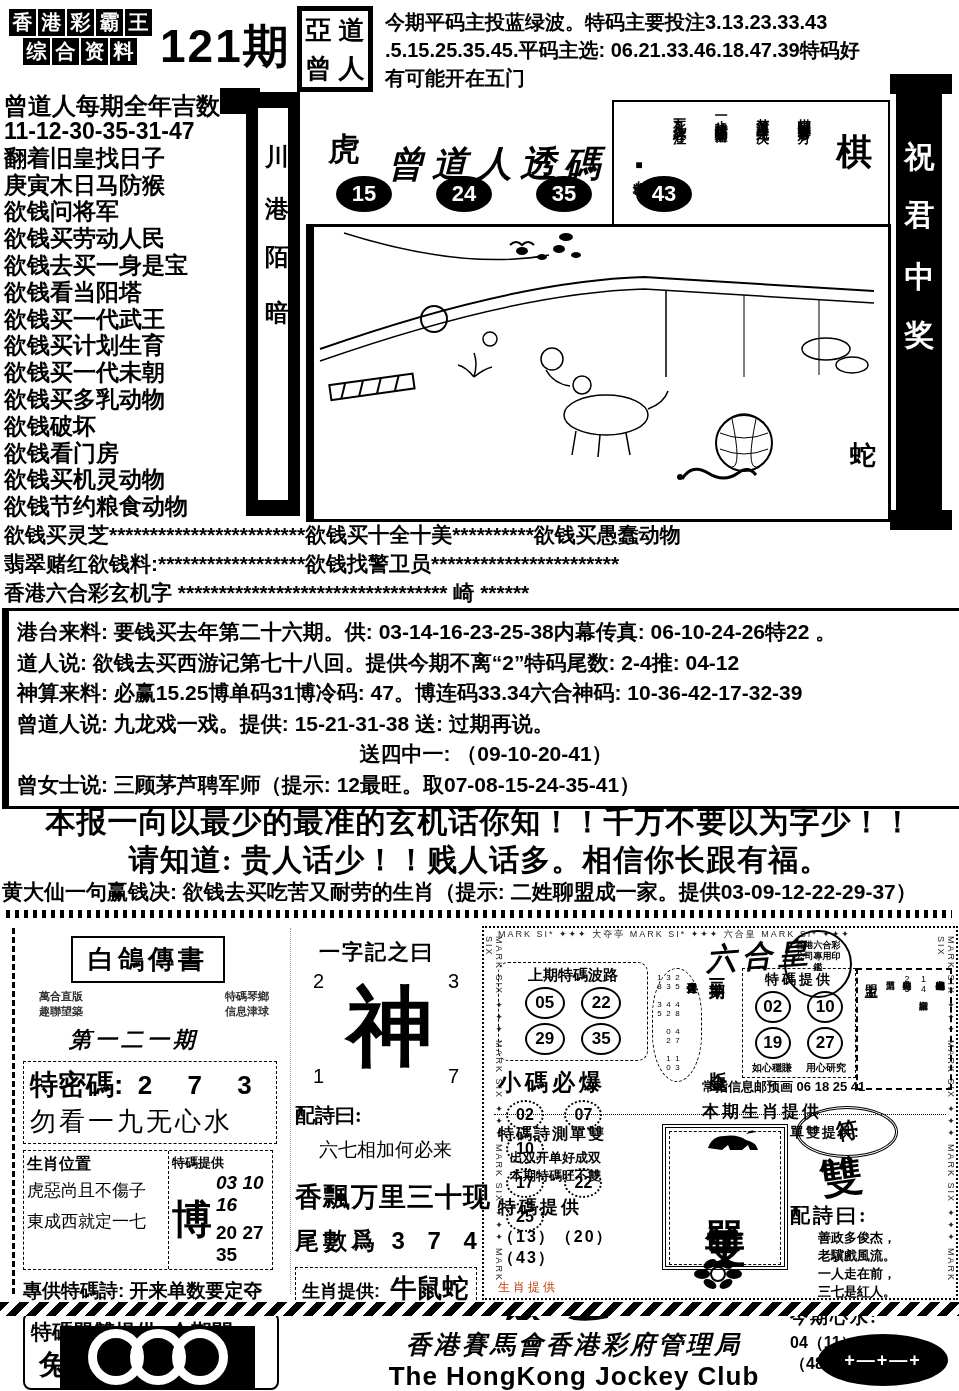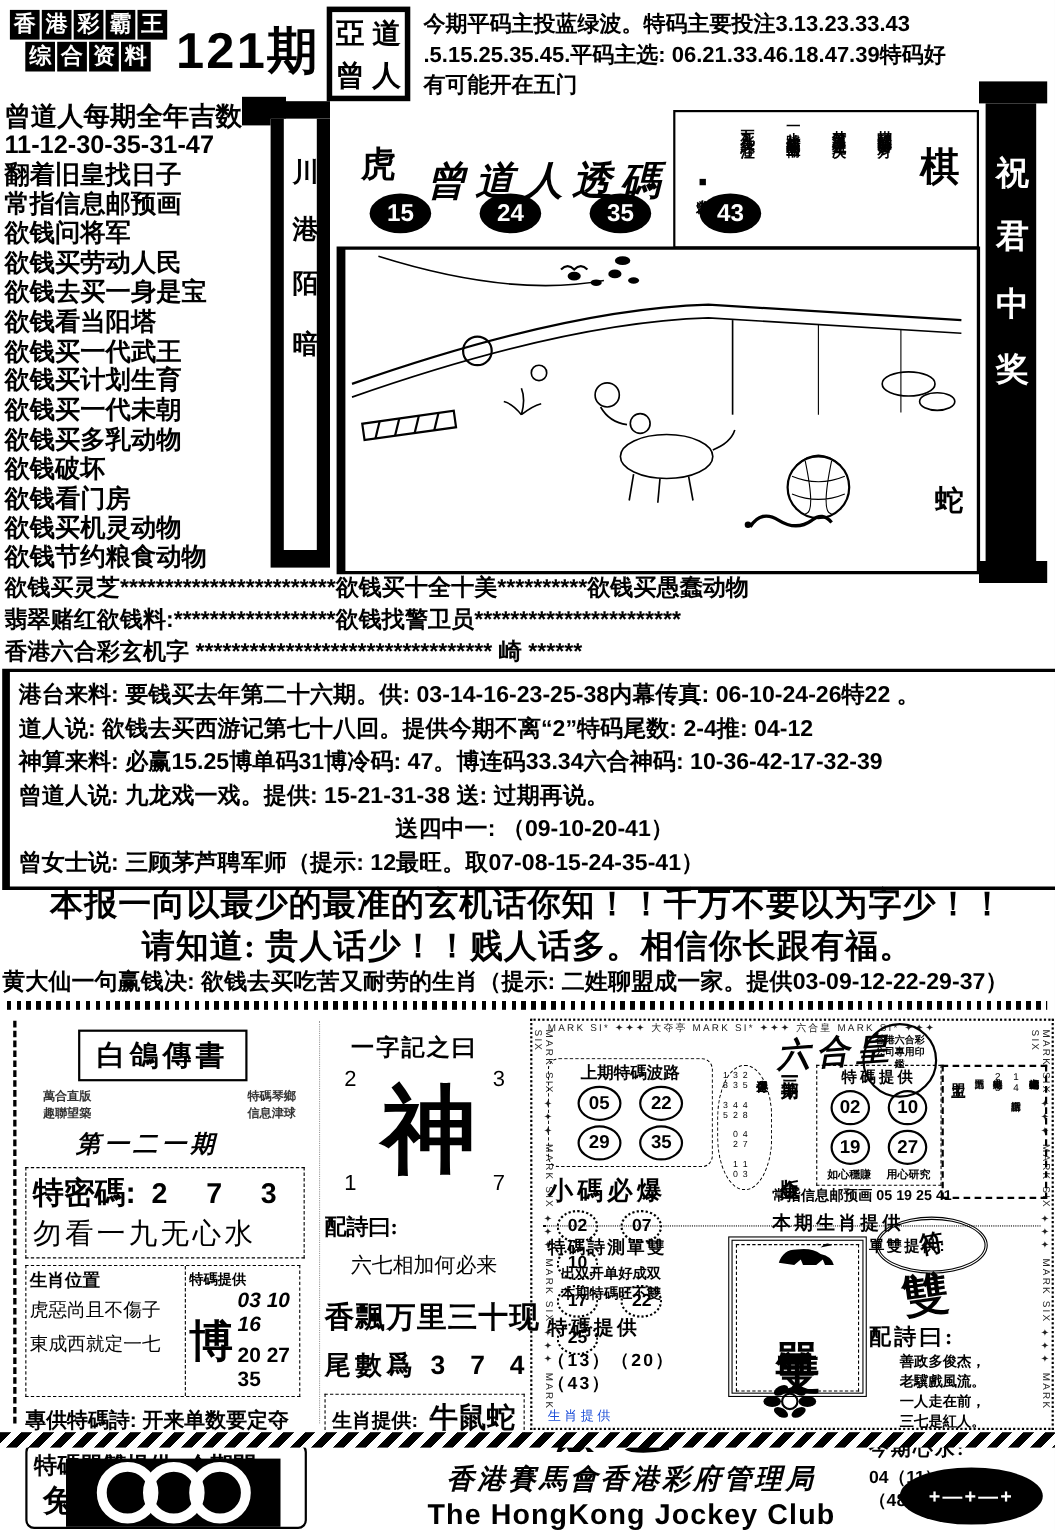--- a/index.html
+++ b/index.html
@@ -71,21 +71,21 @@
     <div>.5.15.25.35.45.平码主选: 06.21.33.46.18.47.39特码好</div>
     <div>有可能开在五门</div>
   </div>
 
   <div class="abs b" style="left:4px;top:90px;font-size:24px;">曾道人每期全年吉数</div>
   <div class="abs capblk" style="left:220px;top:88px;width:40px;height:26px;"></div>
 
   <div class="abs leftlist" style="left:4px;top:118px;">
     <div>11-12-30-35-31-47</div>
     <div>翻着旧皇找日子</div>
-    <div>常指信息邮预画</div>
+    <div>庚寅木日马防猴</div>
     <div>欲钱问将军</div>
     <div>欲钱买劳动人民</div>
     <div>欲钱去买一身是宝</div>
     <div>欲钱看当阳塔</div>
     <div>欲钱买一代武王</div>
     <div>欲钱买计划生育</div>
     <div>欲钱买一代未朝</div>
     <div>欲钱买多乳动物</div>
     <div>欲钱破坏</div>
     <div>欲钱看门房</div>
@@ -327,39 +327,39 @@
     </div>
 
     <div class="abs dashedbox" style="left:372px;top:40px;width:88px;height:110px;display:flex;flex-direction:row-reverse;justify-content:space-around;padding:4px 2px;">
       <div class="vert" style="font-size:9px;font-weight:bold;">上期中七出特碼</div>
       <div class="vert" style="font-size:9px;">14期電話合辦</div>
       <div class="vert" style="font-size:9px;">今期特碼愈出25</div>
       <div class="vert" style="font-size:9px;">過第五門</div>
       <div class="vert b" style="font-size:13px;align-self:flex-start;">盟主</div>
     </div>
 
-    <div class="abs b" style="left:218px;top:150px;font-size:13px;white-space:nowrap;">常指信息邮预画 05 19 25 41</div>
+    <div class="abs b" style="left:218px;top:150px;font-size:13px;white-space:nowrap;">常指信息邮预画 06 18 25 41</div>
 
     <div class="abs b" style="left:218px;top:172px;font-size:17px;letter-spacing:3px;">本期生肖提供</div>
     <svg class="abs" style="left:218px;top:196px;" width="70" height="30" viewBox="0 0 70 30">
       <path d="M6,24 q4,-12 16,-12 q14,-2 22,4 q10,2 12,10 l-8,0 -2,-5 -6,5 -12,0 -2,-5 -6,5 z M44,10 q6,-6 10,-2" fill="#000"></path>
     </svg>
     <div class="abs" style="left:312px;top:178px;width:96px;height:46px;border:3px double #000;border-radius:50%;text-align:center;">
       <span class="serif" style="font-size:22px;font-weight:900;line-height:44px;transform:rotate(-10deg);display:inline-block;">符</span>
     </div>
 
     <div class="abs" style="left:10px;top:186px;width:452px;border-top:1px dotted #000;"></div>
 
     <div class="abs" style="left:14px;top:196px;width:150px;">
       <div class="b" style="font-size:16px;letter-spacing:2px;">特碼詩測單雙</div>
       <div class="b" style="font-size:13px;margin:4px 0 0 12px;">出双开单好成双</div>
       <div class="b" style="font-size:13px;margin-left:12px;">本期特碼旺不雙</div>
       <div class="b" style="font-size:18px;margin-top:10px;letter-spacing:3px;">特碼提供</div>
       <div class="b" style="font-size:16px;margin-top:8px;letter-spacing:2px;">（13）（20）（43）</div>
-      <div style="font-size:12px;color:#1d4ed8;margin-top:10px;letter-spacing:3px;">生肖提供</div>
+      <div style="font-size:12px;color:#c2410c;margin-top:10px;letter-spacing:3px;">生肖提供</div>
       <svg width="120" height="30" viewBox="0 0 120 30">
         <path d="M8,24 q2,-10 12,-10 q10,-2 16,4 l6,6 -6,0 -2,-4 -5,4 -10,0 -2,-4 -5,4 z" fill="#000"></path>
         <path d="M70,22 q14,-10 34,-6 q8,2 6,6 q-18,4 -34,2 z M100,14 q8,-4 12,0" fill="#000"></path>
       </svg>
     </div>
 
     <div class="abs" style="left:178px;top:196px;width:112px;height:132px;border:4px double #000;padding:3px;">
       <div style="border:1px dashed #000;height:100%;display:flex;align-items:center;justify-content:center;">
         <div class="vert serif" style="font-size:40px;font-weight:900;letter-spacing:6px;">單雙王</div>
       </div>

